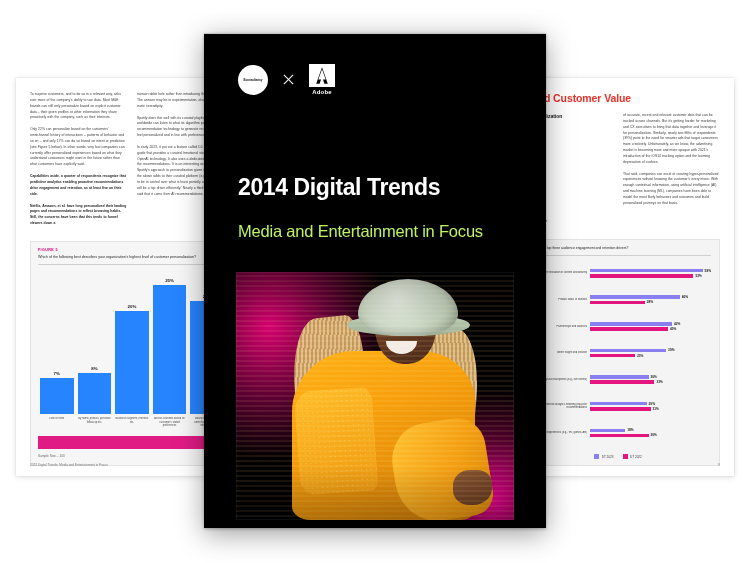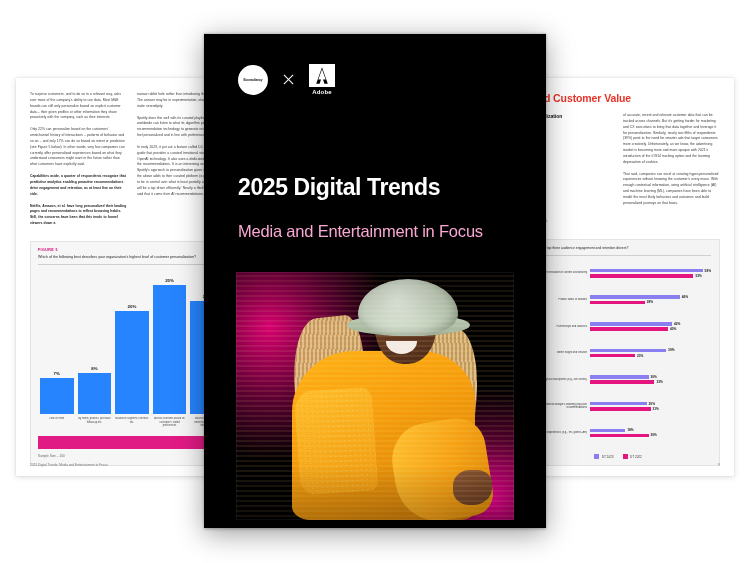--- a/index.html
+++ b/index.html
@@ -237,21 +237,21 @@
   .adobe-tx { font-size: 6px; font-weight: bold; color: #ffffff; letter-spacing: 0.2px; }
 
   .cover-title {
     position: absolute; left: 34px; top: 140px;
     color: #ffffff;
     font-size: 23px; font-weight: bold;
     letter-spacing: -0.4px;
   }
   .cover-sub {
     position: absolute; left: 34px; top: 188px;
-    color: #f9a8d4;
+    color: #bef264;
     font-size: 16.5px; font-weight: normal;
     letter-spacing: -0.2px;
   }
 
   
   .photo-wrap {
     position: absolute;
     left: 32px; bottom: 8px;
     width: 278px; height: 248px;
   }
@@ -559,21 +559,21 @@
         <svg width="26" height="23" viewBox="0 0 26 23">
           <rect x="0" y="0" width="26" height="23" fill="#ffffff"></rect>
           <path d="M13 3.2 L7.2 19.8 L10.6 19.8 L12.0 15.4 L9.3 15.4 L13 5.2 Z" fill="#000000"></path>
           <path d="M13 3.2 L18.8 19.8 L15.4 19.8 L14.0 15.4 L16.7 15.4 L13 5.2 Z" fill="#000000"></path>
           <path d="M9.6 14.0 L16.4 14.0 L16.4 16.0 L9.6 16.0 Z" fill="#000000" opacity="0"></path>
         </svg>
         <span class="adobe-tx">Adobe</span>
       </div>
     </div>
 
-    <div class="cover-title">2025 Digital Trends</div>
+    <div class="cover-title">2014 Digital Trends</div>
     <div class="cover-sub">Media and Entertainment in Focus</div>
 
     <div class="photo-wrap">
       <div class="photo-glow"></div>
       <div class="photo-subject">
         <div class="sb braids-l"></div>
         <div class="sb braids-r"></div>
         <div class="sb jacket"></div>
         <div class="sb knit"></div>
         <div class="sb sleeve"></div>

